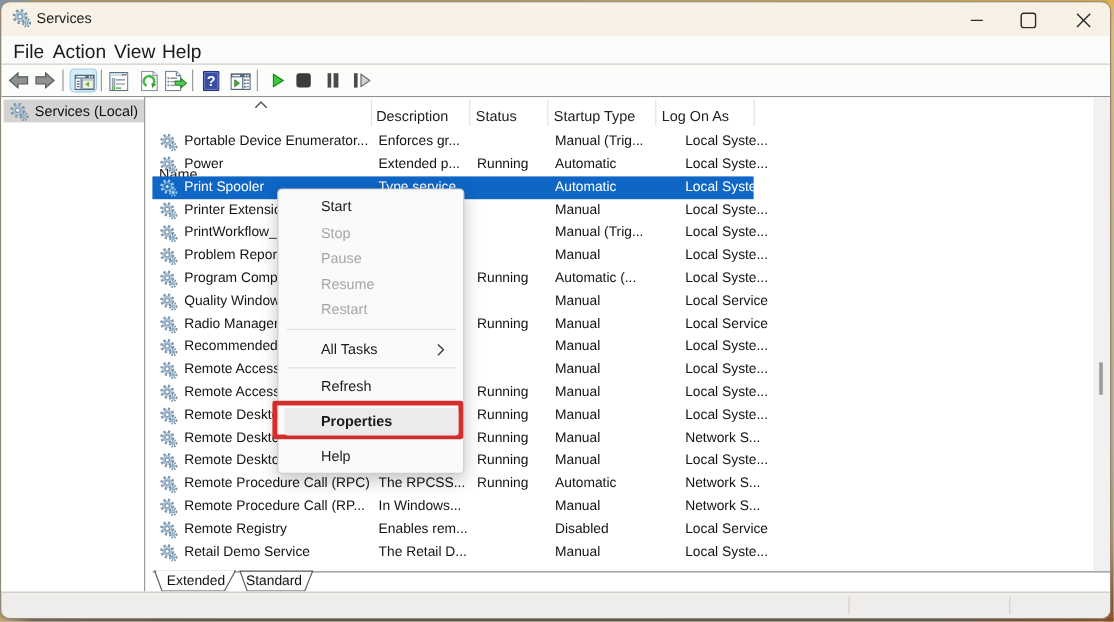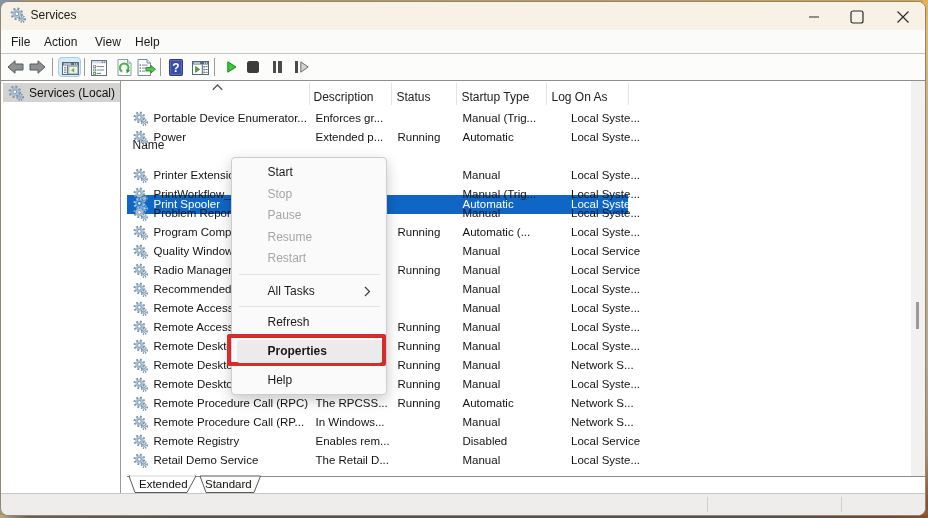--- a/index.html
+++ b/index.html
@@ -10,21 +10,21 @@
   #deskTop { left:24px; top:0; width:904px; height:3px; background:linear-gradient(to right,#ab9365,#b99b5d 60%,#caa24c 90%,#d2a747); }
   #deskRight { right:0; top:0; width:5px; height:518px;
      background:linear-gradient(to bottom,#dfb254 0%,#e2bc62 6%,#cdb180 20%,#c3ad88 45%,#b7a88f 70%,#a98e6c 88%,#8a4f2c 97%); }
   #deskBR { right:0; bottom:0; width:8px; height:8px; background:#96572e; }
   #deskBottom { left:0; bottom:0; width:928px; height:3px;
      background:linear-gradient(to right,#c0a67b 0%,#6b5f52 3%,#574f48 20%,#585049 85%,#7a4526 96%,#8a4f2c 100%); }
   #win { left:0px; top:1px; width:926px; height:515px; background:#ffffff;
          border:1px solid #8f8678; border-radius:8px; overflow:hidden; box-shadow:inset 1px 0 0 #6e6a62; }
   #titlebar { left:0; top:0; width:100%; height:28px; background:#f8f2e6; }
   #title { left:29.5px; top:6px; font-size:12px; color:#1b1b1b; }
-  #menubar { left:0; top:28px; width:100%; height:24px; background:#fbfbf9; border-bottom:1px solid #c6c6c4; font-size:12px; color:#1a1a1a; }
+  #menubar { left:0; top:28px; width:100%; height:24px; background:#fbfbf9; border-bottom:1px solid #c6c6c4; font-size:16px; color:#1a1a1a; }
   .mitem { top:5px; }
   #toolbar { left:0; top:52px; width:100%; height:27px; background:#fcfcfb; }
   .tsep { width:1px; height:18px; top:4px; background:#9a9a98; }
   #content { left:0; top:78px; width:924px; height:413px; background:#ffffff; border-top:1px solid #8f8f8c; }
   #leftpane { left:0; top:0; width:120px; height:412px; background:#fff; border-right:1px solid #9a9a98; }
   #lpsel { left:2px; top:2px; width:117px; height:19px; background:#d5d3d2; }
   #lptext { left:28px; top:5px; font-size:12px; color:#111; }
   #rightpane { left:126px; top:0; width:800px; height:412px; background:#fff; }
   .hcell { top:9px; font-size:12px; color:#202020; }
   .hsep { top:2px; width:1px; height:22px; background:#e4e4e4; }
@@ -221,21 +221,21 @@
       <div class="abs row" style="top:19px;">
             <svg class="abs" width="15" height="15" viewBox="0 0 16 16" style="left:6px; top:2px;">
               <use href="#gnorm"></use>
             </svg>
             <span class="cell c0">Power</span>
             <span class="cell c1">Extended p...</span>
             <span class="cell c2">Running</span>
             <span class="cell c3">Automatic</span>
             <span class="cell c4">Local Syste...</span>
           </div>
-      <div class="abs row selrow" style="top:38px;margin-top:48px;">
+      <div class="abs row selrow" style="top:38px;">
             <svg class="abs" width="15" height="15" viewBox="0 0 16 16" style="left:6px; top:2px;">
               <use href="#gsel"></use>
             </svg>
             <span class="cell c0">Print Spooler</span>
             <span class="cell c1">Type service</span>
             <span class="cell c3">Automatic</span>
             <span class="cell c4">Local Syste...</span>
           </div>
       <div class="abs row" style="top:57px;">
             <svg class="abs" width="15" height="15" viewBox="0 0 16 16" style="left:6px; top:2px;">

